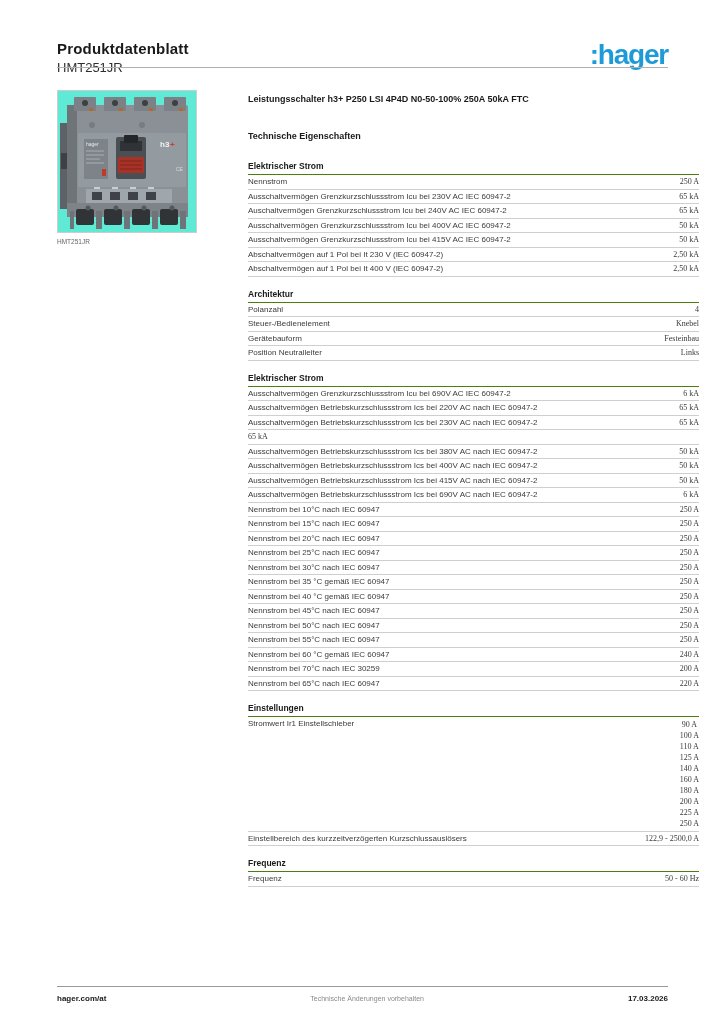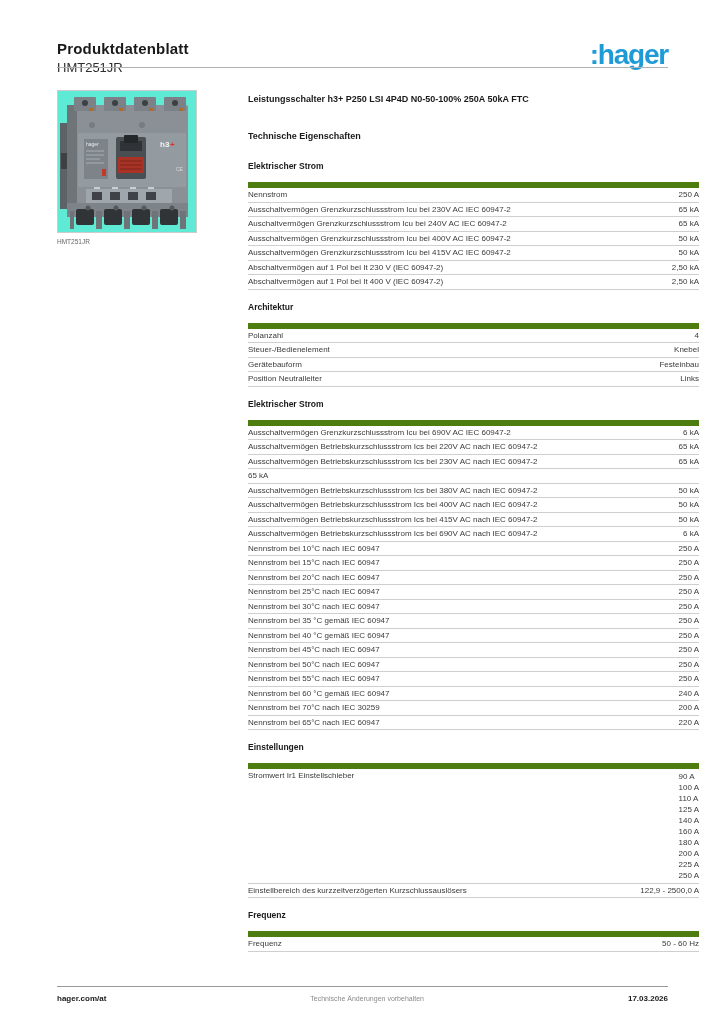--- a/index.html
+++ b/index.html
@@ -14,26 +14,26 @@
   .logo{position:absolute;right:0;top:0;font-size:28px;font-weight:bold;color:#1e9bd7;letter-spacing:-1.2px;line-height:30px;}
   .top-rule{position:absolute;left:57px;right:56px;top:67px;border-top:1px solid #b0b0b0;}
   
   .img-box{position:absolute;left:57px;top:90px;width:140px;height:143px;border:1px solid #cccccc;background:#5eead4;box-sizing:border-box;}
   .img-caption{position:absolute;left:57px;top:238px;font-size:6.5px;color:#666;}
   
   .content{position:absolute;left:217px;top:94px;width:451px;margin-left:31px;}
   .prod-title{font-size:9px;font-weight:bold;color:#1a1a1a;line-height:10px;margin:0 0 27px 0;}
   .char-title{font-size:9px;font-weight:bold;color:#1a1a1a;line-height:10px;margin:0 0 20px 0;}
   .section{margin:0 0 12px 0;}
-  .sec-head{font-size:8.5px;font-weight:bold;color:#1a1a1a;line-height:10px;padding-bottom:11px;border-bottom:6px solid #4d7c0f;}
+  .sec-head{font-size:8.5px;font-weight:bold;color:#1a1a1a;line-height:10px;padding-bottom:3px;border-bottom:1px solid #4d7c0f;}
   .row{display:flex;justify-content:space-between;align-items:flex-start;
        border-bottom:1px solid #cfcfcf;padding:2px 0 1.5px 0;
        font-size:8px;line-height:10px;color:#3a3a3a;}
   .row .lbl{text-align:left;padding-right:10px;}
-  .row .val{text-align:left;white-space:nowrap;}
+  .row .val{text-align:center;white-space:nowrap;font-family:Liberation Serif, serif;}
   .row.multi .val div{line-height:11px;}
   
   .footer{position:absolute;left:57px;right:56px;top:986px;border-top:1px solid #999;
           padding-top:7px;display:flex;justify-content:space-between;align-items:baseline;gap:22px;}
   .f-left,.f-right{font-size:8px;font-weight:bold;color:#1a1a1a;}
   .f-center{font-size:7px;color:#8a8a8a;}
 </style>
 </head>
 <body>
 

